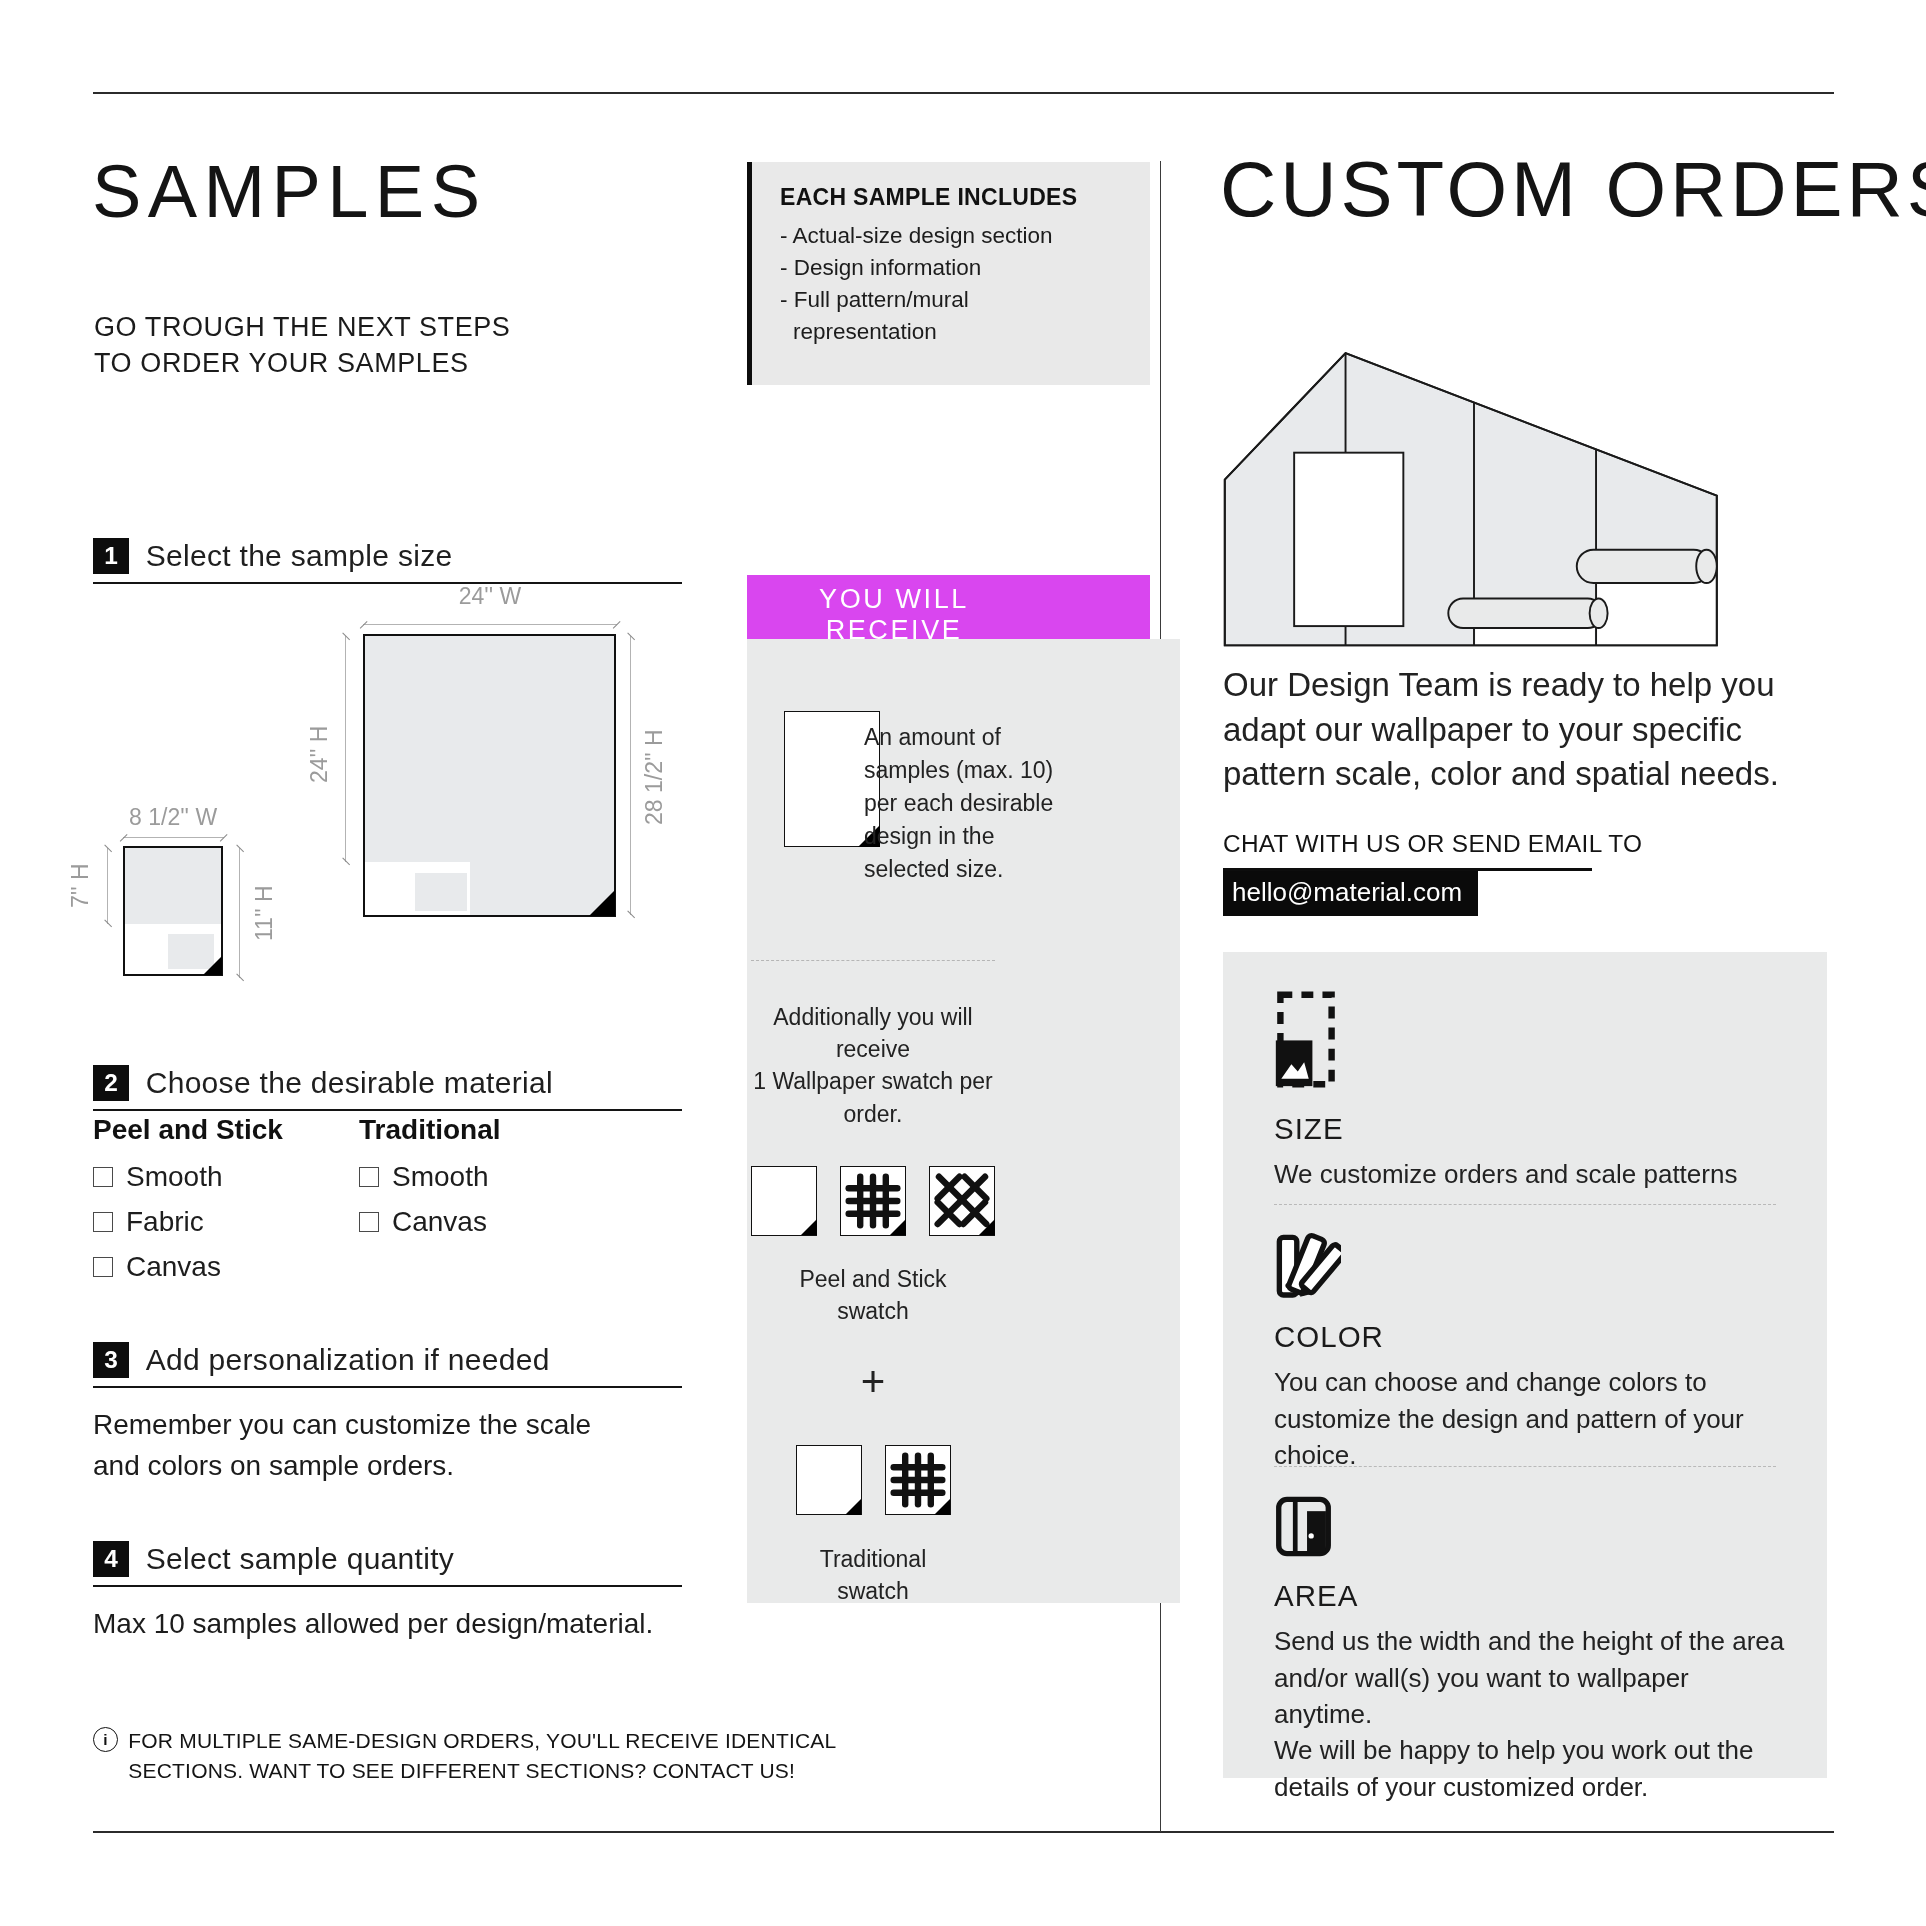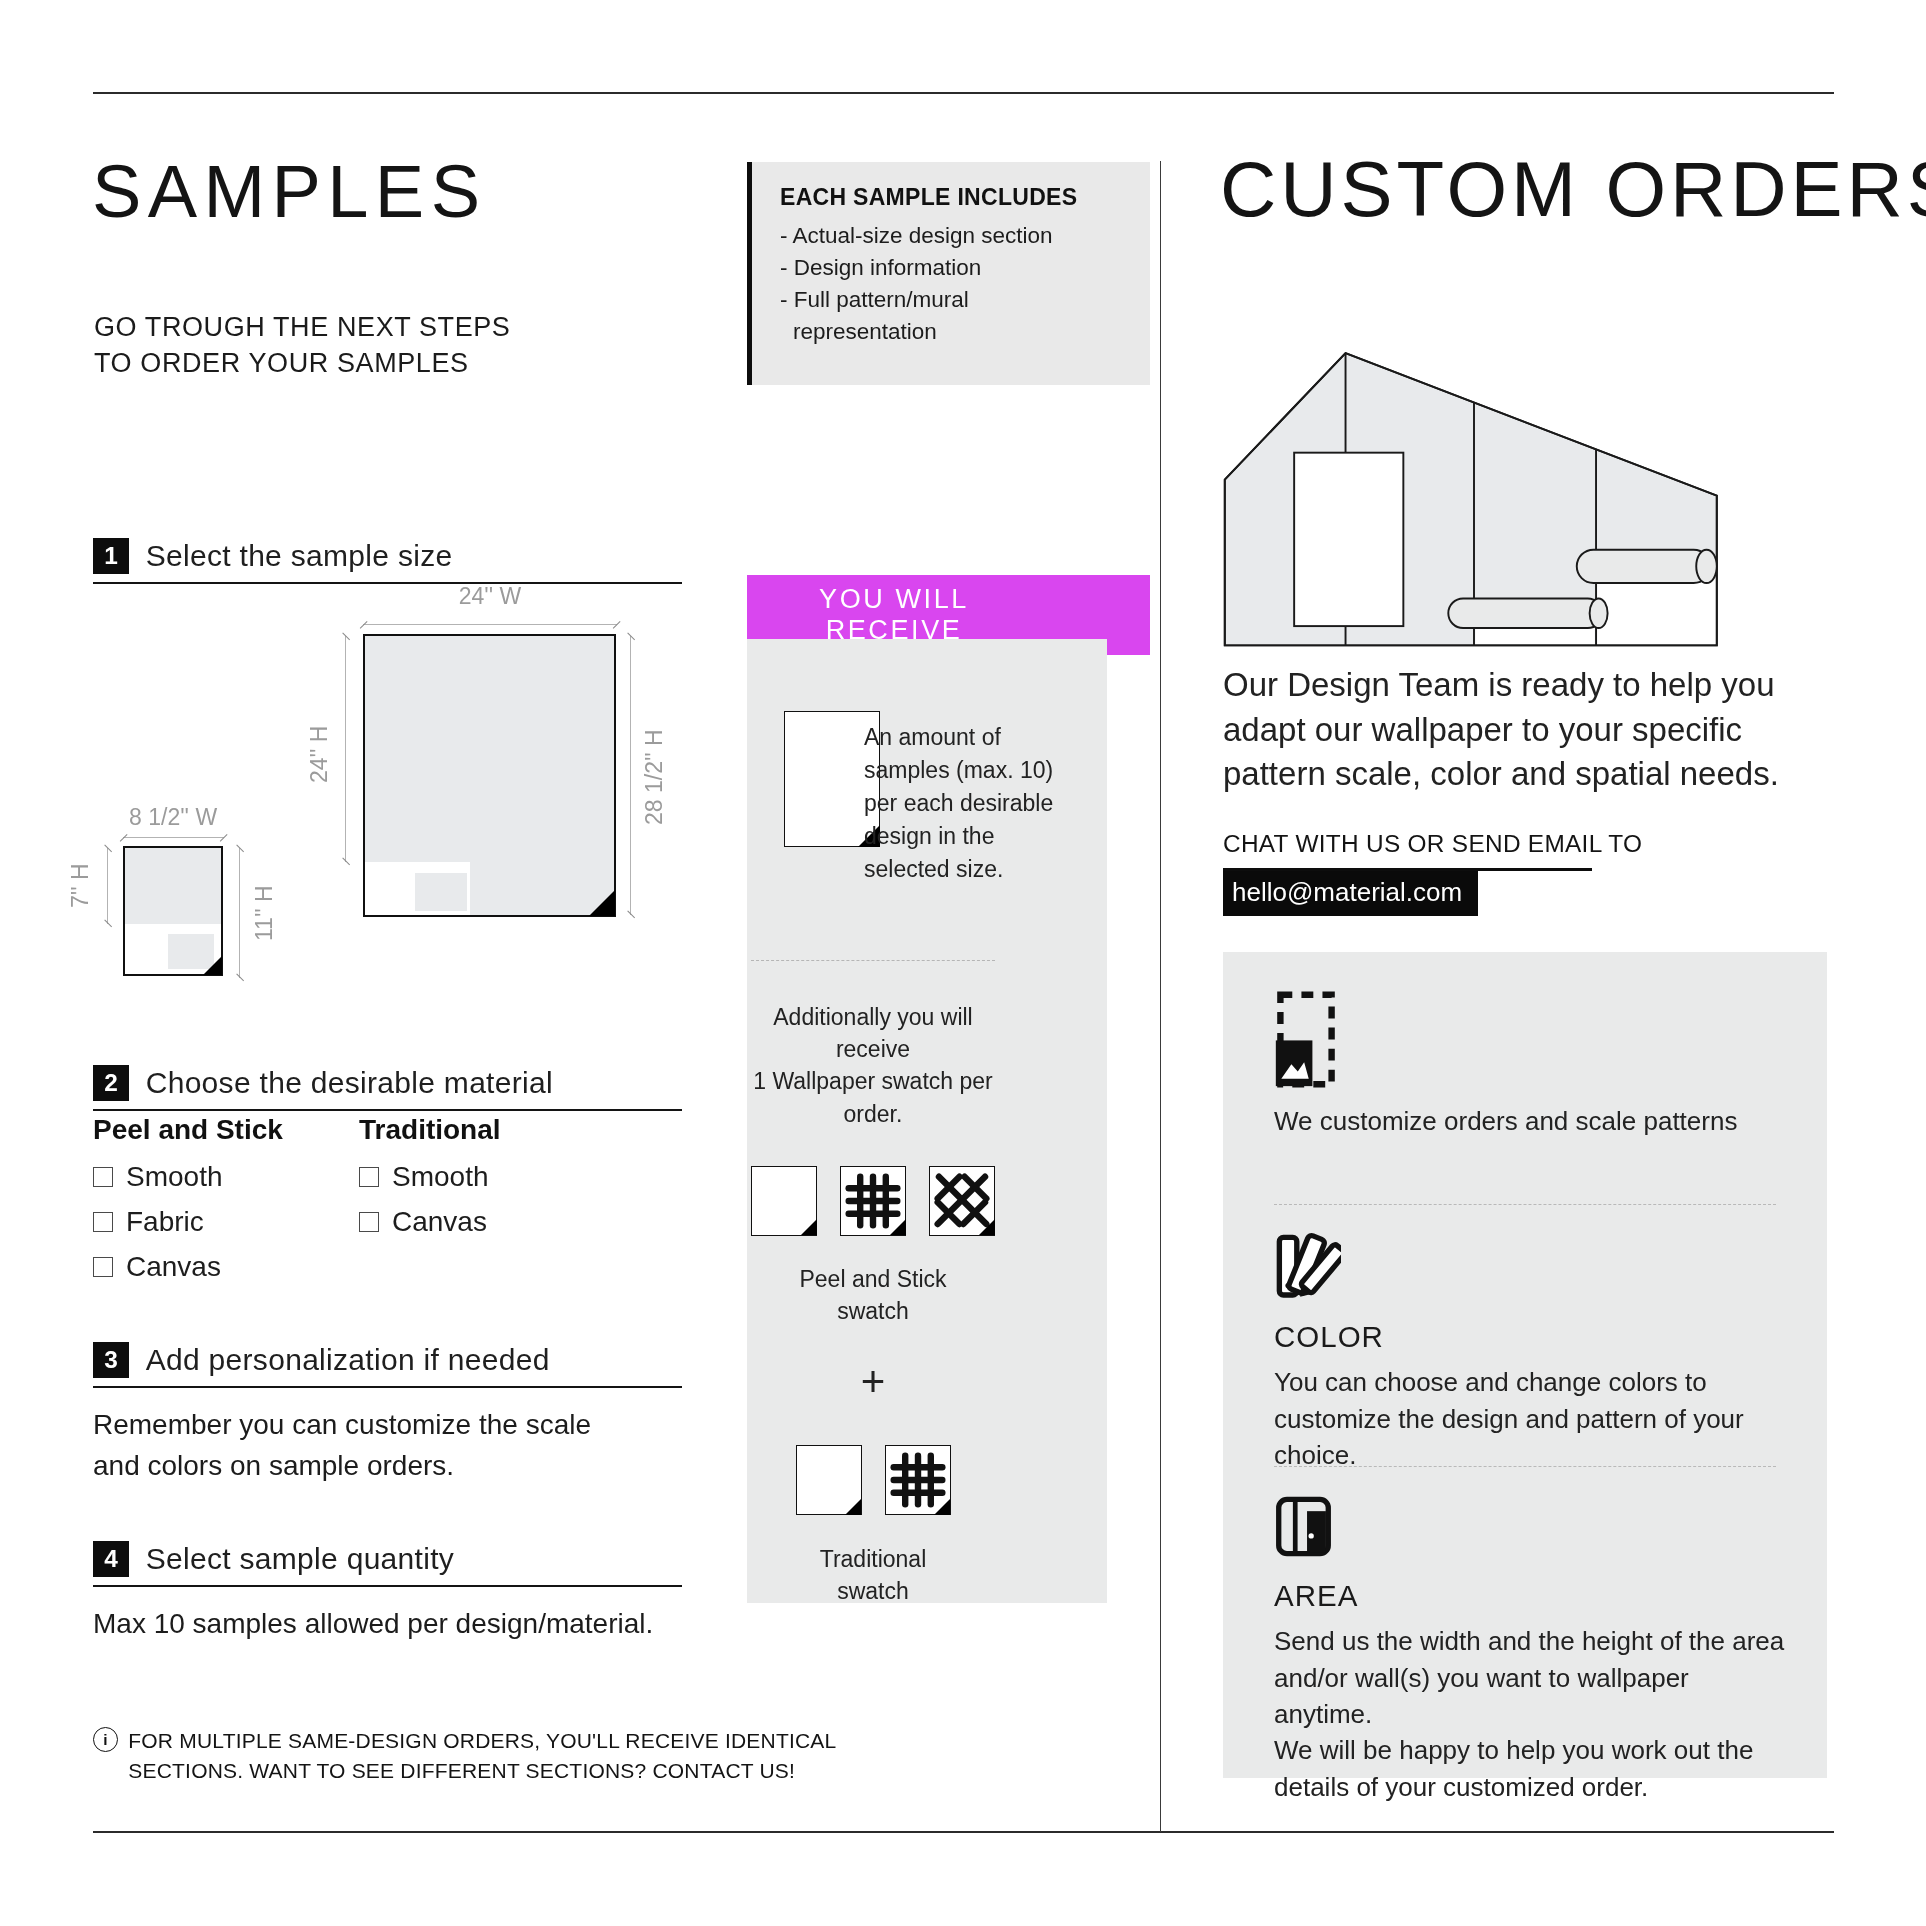--- a/index.html
+++ b/index.html
@@ -55,21 +55,21 @@
 
   .footnote{left:93px;top:1726px;display:flex;gap:10.3px;align-items:flex-start;}
   .info-circle{width:23px;height:23px;border:1.9px solid #111;border-radius:50%;color:#111;
     font-size:15.4px;font-weight:bold;display:flex;align-items:center;justify-content:center;margin-top:1.3px;flex:0 0 auto;}
   .fnlines{font-size:21px;line-height:1.42;letter-spacing:0.2px;color:#141414;}
 
   
   .rbar{left:747px;top:575px;width:403px;height:80px;background:#d946ef;color:#fff;
     display:flex;align-items:center;justify-content:center;}
   .rbar .t{font-size:27px;letter-spacing:2.6px;width:282px;text-align:center;margin-right:109px;}
-  .rpanelm{left:747px;top:639px;width:360px;height:964px;background:#e9eaea;}
+  .rpanelm{left:747px;top:639px;width:433px;height:964px;background:#e9eaea;}
   .pagecard{position:absolute;background:#fff;border:1.9px solid #111;}
   .amount{position:absolute;left:117px;top:82px;width:282px;font-size:23px;line-height:1.44;color:#222;}
   .rcol{position:absolute;left:0;top:0;width:252px;}
   .dashdiv{border-top:1.3px dashed #b5b5b5;}
   .centertxt{text-align:center;font-size:23px;line-height:1.4;color:#222;}
   .swrow{display:flex;justify-content:center;gap:23px;}
   .swatch{position:relative;width:64px;height:68px;border:1.9px solid #111;background:#fff;}
   .swatch svg{position:absolute;left:0;top:0;width:100%;height:100%;}
   .plus{font-size:42px;font-weight:300;color:#222;text-align:center;}
 
@@ -320,20 +320,21 @@
   <div class="abs emailbox">hello@material.com</div>
 
   <div class="abs rpanel">
 
     <div class="card" style="top:36px;">
       <svg width="64" height="103" viewBox="0 0 70 110">
         <rect x="7" y="6" width="56" height="98" fill="none" stroke="#111" stroke-width="7" stroke-dasharray="13 10"></rect>
         <rect x="2" y="56" width="40" height="50" fill="#111"></rect>
         <polygon points="8,98 19,82 26,90 33,80 38,98" fill="#fff"></polygon>
       </svg>
+      <div class="cardtitle">SIZE</div>
       <div class="cardlines">
         <div>We customize orders and scale patterns</div>
       </div>
     </div>
 
     <div class="rdiv" style="top:252px;"></div>
 
     <div class="card" style="top:280px;">
       <svg width="67" height="67" viewBox="0 0 100 100">
         <rect x="8" y="8" width="26" height="86" rx="6" fill="#fff" stroke="#111" stroke-width="8"></rect>

